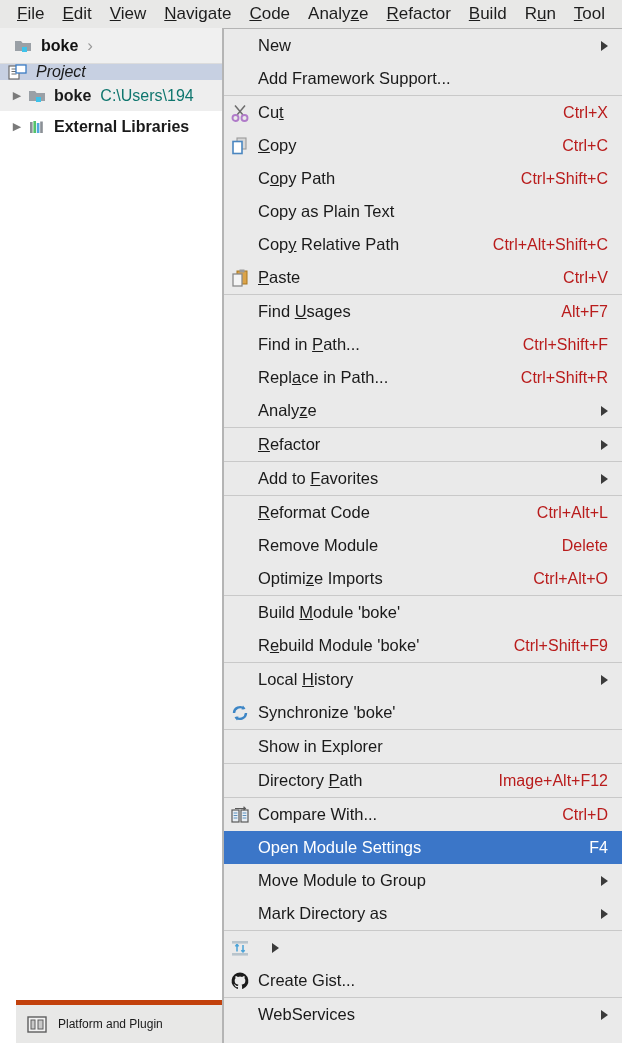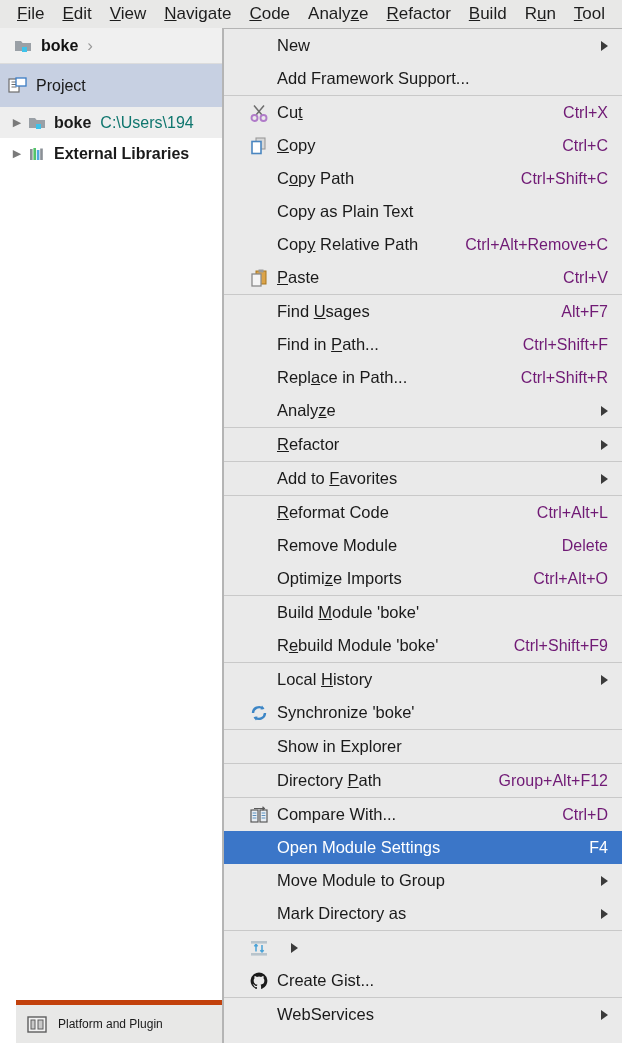--- a/index.html
+++ b/index.html
@@ -36,23 +36,23 @@
   .breadcrumb {
     height: 36px; background: #f0f0f0;
     display: flex; align-items: center; padding-left: 14px;
     border-bottom: 1px solid #dcdcdc;
     font-size: 16px; color: #121212;
   }
   .breadcrumb .bc-label { font-weight: bold; margin-left: 8px; }
   .breadcrumb .chev { margin-left: 9px; color: #9a9a9a; font-size: 17px; font-weight: 300; }
 
   .toolwin-tab {
-    height: 43px; background: #c7d0e2;
+    height: 16px; background: #c7d0e2;
     display: flex; align-items: center; padding-left: 8px;
-    font-size: 16px; color: #1a1a1a;
+    font-size: 16px; color: #1a1a1a; font-style: italic;
   }
   .toolwin-tab .tw-label { margin-left: 8px; }
 
   .treerow {
     height: 31px; display: flex; align-items: center;
     padding-left: 6px; font-size: 16px; color: #1a1a1a;
     white-space: nowrap;
   }
   .treerow.shaded { background: #eeeeee; }
   .treerow .twisty {
@@ -78,32 +78,32 @@
     background: #eaeaea;
     border-left: 1px solid #b4b4b4;
     border-top: 1px solid #b4b4b4;
     overflow: hidden;
     font-size: 16.5px;
     color: #1a1a1a;
   }
   .mi {
     position: relative; height: 33px;
     display: flex; align-items: center;
-    padding-left: 21px; padding-right: 14px;
+    padding-left: 2px; padding-right: 14px;
     white-space: nowrap; cursor: default;
   }
   .mi.selected { background: #3b76c8; color: #ffffff; }
   .mi .ic {
     width: 28px; min-width: 28px; height: 22px;
     display: flex; align-items: center; justify-content: center;
     margin-right: 4px;
   }
   .mi .lbl { flex: 1 1 auto; }
   .mi .lbl u { text-decoration: underline; text-underline-offset: 1px; }
-  .mi .acc { color: #701a75; font-size: 16px; margin-left: 16px; }
+  .mi .acc { color: #b91c1c; font-size: 16px; margin-left: 16px; }
   .mi.selected .acc { color: #ffffff; }
   .mi .arrow {
     width: 0; height: 0; margin-left: 14px;
     border-top: 5px solid transparent;
     border-bottom: 5px solid transparent;
     border-left: 7px solid #3b3b3b;
   }
   .sep { height: 1px; background: #c9c9c9; margin: 0; }
 
   svg { display: block; }
@@ -224,21 +224,21 @@
         <span class="lbl">C<u>o</u>py Path</span>
         <span class="acc">Ctrl+Shift+C</span>
       </div>
       <div class="mi">
         <span class="ic"></span>
         <span class="lbl">Copy as Plain Text</span>
       </div>
       <div class="mi">
         <span class="ic"></span>
         <span class="lbl">Cop<u>y</u> Relative Path</span>
-        <span class="acc">Ctrl+Alt+Remove+C</span>
+        <span class="acc">Ctrl+Alt+Shift+C</span>
       </div>
       <div class="mi">
         <span class="ic">
           <svg width="20" height="20" viewBox="0 0 20 20">
             <rect x="7" y="3" width="10" height="13" fill="#dba349" stroke="#a8761f" stroke-width="1"></rect>
             <rect x="9.5" y="1.5" width="5" height="3" fill="#9a9a9a"></rect>
             <rect x="3" y="6" width="9" height="12" fill="#f5f5f5" stroke="#8a8a8a" stroke-width="1.3"></rect>
           </svg>
         </span>
         <span class="lbl"><u>P</u>aste</span>
@@ -322,21 +322,21 @@
       </div>
       <div class="sep"></div>
       <div class="mi">
         <span class="ic"></span>
         <span class="lbl">Show in Explorer</span>
       </div>
       <div class="sep"></div>
       <div class="mi">
         <span class="ic"></span>
         <span class="lbl">Directory <u>P</u>ath</span>
-        <span class="acc">Group+Alt+F12</span>
+        <span class="acc">Image+Alt+F12</span>
       </div>
       <div class="sep"></div>
       <div class="mi">
         <span class="ic">
           <svg width="20" height="20" viewBox="0 0 20 20">
             <rect x="2" y="5" width="7" height="12" fill="#e9eef3" stroke="#5a5a5a" stroke-width="1.2"></rect>
             <rect x="11" y="5" width="7" height="12" fill="#e9eef3" stroke="#5a5a5a" stroke-width="1.2"></rect>
             <path d="M3.6 8h3.8M3.6 10.5h3.8M3.6 13h3.8" stroke="#5a8fbe" stroke-width="1.1"></path>
             <path d="M12.6 8h3.8M12.6 10.5h3.8M12.6 13h3.8" stroke="#5a8fbe" stroke-width="1.1"></path>
             <path d="M5 3.5h10M13.5 1.8L15.4 3.5L13.5 5.2" stroke="#5a5a5a" stroke-width="1.2" fill="none"></path>

